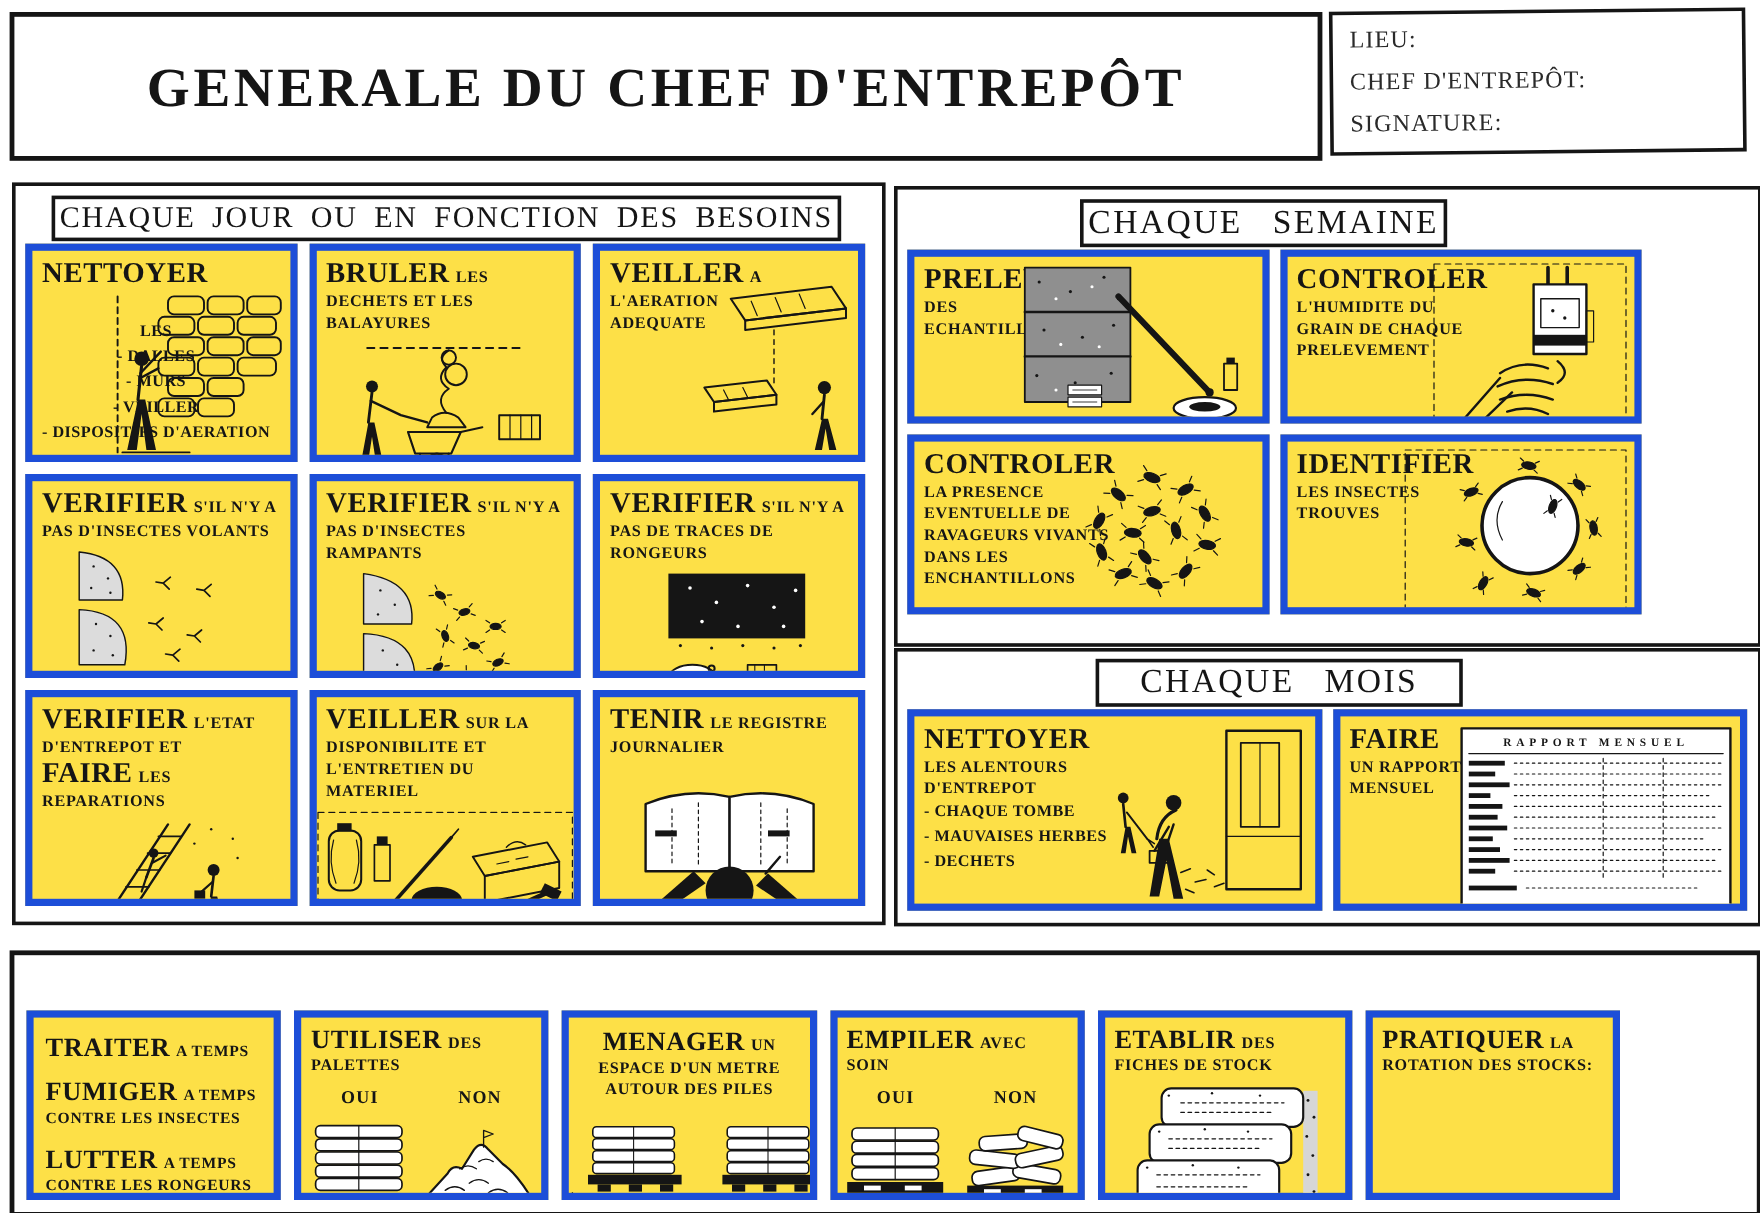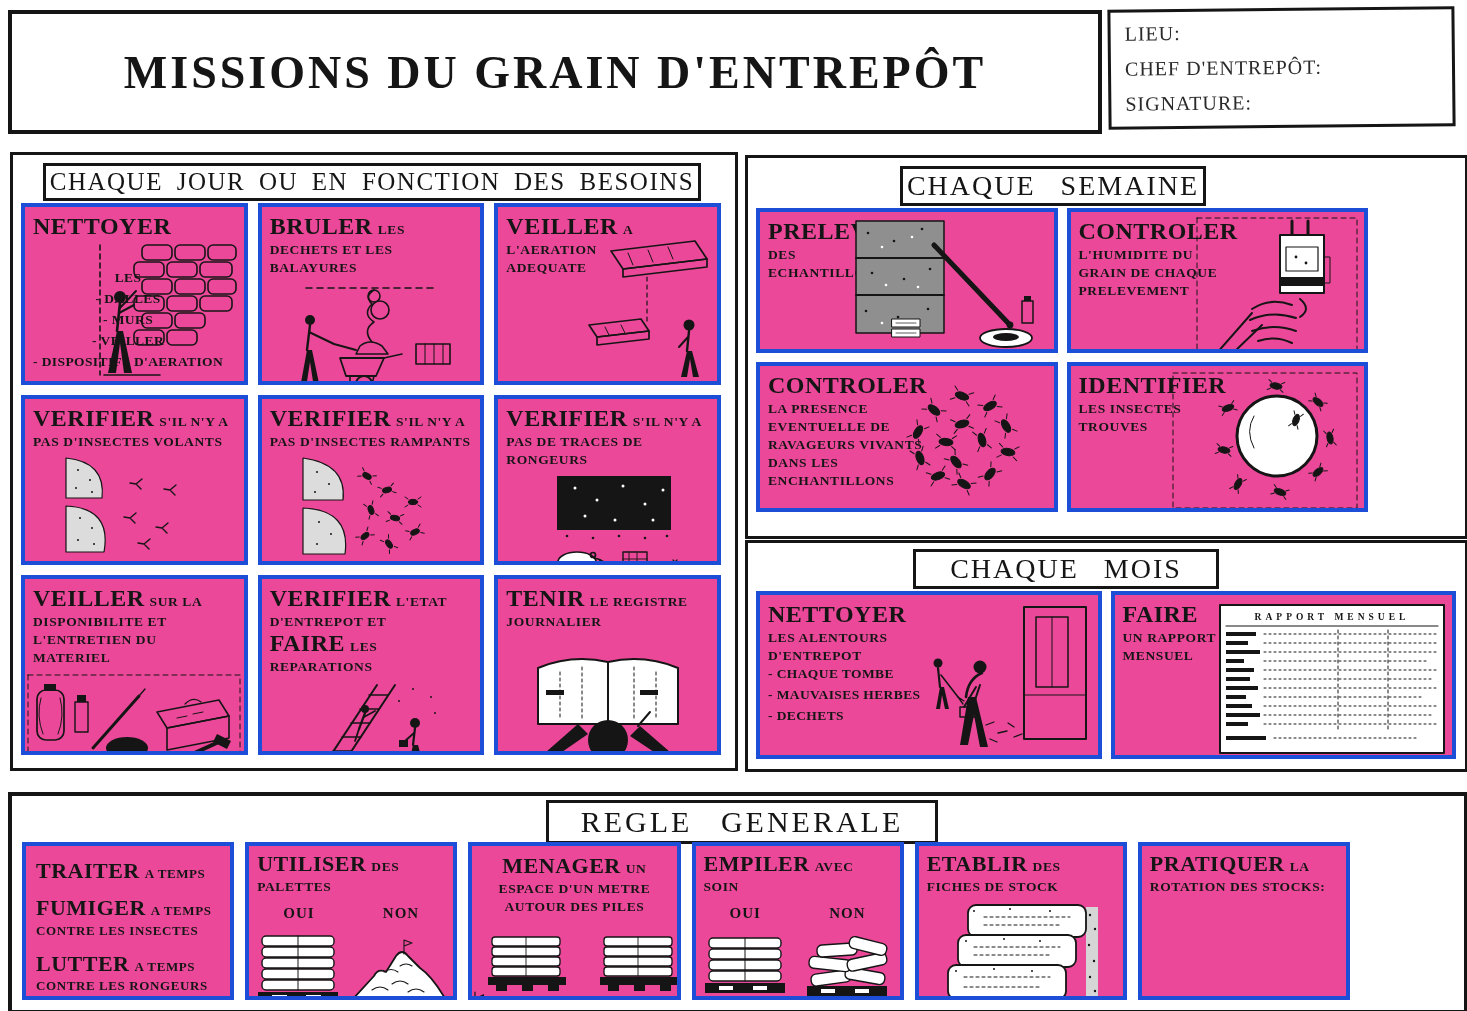--- a/index.html
+++ b/index.html
@@ -26,21 +26,21 @@
   .general-title{left:534px;top:4px;width:386px;height:38px;line-height:38px;font-size:30px;letter-spacing:3px;word-spacing:18px;}
   
   .daily-grid{position:absolute;left:8px;top:48px;width:700px;height:552px;display:grid;
         grid-template-columns:repeat(3,1fr);grid-template-rows:182px 170px 180px;gap:10px;}
   .weekly-grid{position:absolute;left:8px;top:50px;width:612px;display:grid;
         grid-template-columns:repeat(2,1fr);grid-template-rows:145px 150px;gap:9px;}
   .monthly-grid{position:absolute;left:8px;top:48px;width:700px;display:grid;
         grid-template-columns:repeat(2,1fr);grid-template-rows:168px;gap:9px;}
   .general-grid{position:absolute;left:10px;top:46px;width:1328px;height:158px;display:grid;
         grid-template-columns:repeat(6,1fr);gap:11px;}
-  .cell{position:relative;border:4px solid #1d4ed8;background:#ec4899;overflow:hidden;}
+  .cell{position:relative;border:6px solid #1d4ed8;background:#fde047;overflow:hidden;}
   .head{padding:6px 8px 0 8px;line-height:1.12;}
   .kw{font-size:24px;font-weight:700;letter-spacing:0.5px;}
   .rest{font-size:13.5px;font-weight:700;letter-spacing:0.6px;margin-left:5px;}
   .list{font-size:13.5px;font-weight:700;line-height:1.55;letter-spacing:0.4px;}
   .illo{display:block;}
   svg{stroke-linecap:round;stroke-linejoin:round;}
   
   .c-nettoyer .list{position:absolute;left:8px;bottom:8px;text-align:center;}
   .c-nettoyer svg{position:absolute;right:4px;top:32px;}
   .c-bruler svg{margin:8px auto 0 auto;}
@@ -74,21 +74,21 @@
   .c-prat .extra{font-size:14px;font-weight:700;letter-spacing:0.6px;line-height:1.5;
         padding:16px 8px 0 8px;max-width:190px;}
   .dashed-frame{stroke-dasharray:5 4;}
 </style>
 </head>
 <body>
 
 <div class="page">
 
   <div class="box header-title-box">
-    <div class="page-title">MISSIONS DU GRAIN D'ENTREPÔT</div>
+    <div class="page-title">GENERALE DU CHEF D'ENTREPÔT</div>
   </div>
   <div class="box header-info-box">
     <div class="info-line">LIEU:</div>
     <div class="info-line">CHEF D'ENTREPÔT:</div>
     <div class="info-line">SIGNATURE:</div>
   </div>
 
   <div class="box sec-daily">
     <div class="sec-title daily-title">CHAQUE JOUR OU EN FONCTION DES BESOINS</div>
     <div class="daily-grid">
@@ -278,65 +278,65 @@
             <path d="M31 90 q-12 4 -9 14" stroke-width="1.4"></path>
             <path d="M44 98 v4 M56 98 v4" stroke-width="1.3"></path>
             <rect x="96" y="78" width="24" height="15" stroke-width="1.4"></rect>
             <path d="M102 78 v15 M110 78 v15 M96 85 h24" stroke-width="0.9"></path>
             <path d="M136 94 l5 5 m0 -5 l-5 5 M146 86 l4 4 m0 -4 l-4 4" stroke-width="1.2"></path>
           </g>
           <circle cx="73" cy="86" r="1" fill="#151515"></circle>
         </svg>
       </div>
 
+      <div class="cell c-rep">
+        <div class="head"><span class="kw">VERIFIER</span><span class="rest">L'ETAT D'ENTREPOT ET</span>
+          <br><span class="kw">FAIRE</span><span class="rest">LES REPARATIONS</span></div>
+        <svg class="illo" width="152" height="90" viewBox="0 0 152 90">
+          <g fill="#151515">
+            <circle cx="118" cy="10" r="1"></circle>
+              <circle cx="136" cy="18" r="1"></circle>
+              <circle cx="104" cy="22" r="1"></circle>
+              <circle cx="140" cy="34" r="1"></circle>
+          </g>
+          <g stroke="#151515" fill="none" stroke-width="2">
+            <path d="M28 88 L82 6 M46 88 L100 6"></path>
+            <path d="M38 72 h19 M47 58 h19 M56 44 h19 M65 30 h19 M74 16 h19" stroke-width="1.4"></path>
+            <path d="M70 34 L64 50" stroke-width="2.2"></path>
+              <path d="M69 38 L80 32 M64 50 L60 62" stroke-width="1.8"></path>
+            <path d="M120 49 L118 66" stroke-width="2.2"></path>
+              <path d="M119 54 L110 62" stroke-width="1.8"></path>
+          </g>
+          <circle cx="70" cy="30" r="4" fill="#151515"></circle>
+          <circle cx="120" cy="44" r="5" fill="#151515"></circle>
+          <path d="M118 66 L113 88 L118 88 L121 74 L124 88 L129 88 L123 66 Z" fill="#151515"></path>
+          <rect x="104" y="61" width="9" height="7" fill="#151515"></rect>
+        </svg>
+      </div>
+
       <div class="cell c-mat">
         <div class="head"><span class="kw">VEILLER</span><span class="rest">SUR LA DISPONIBILITE ET L'ENTRETIEN DU MATERIEL</span></div>
         <svg class="illo" width="214" height="94" viewBox="0 0 214 94">
           <rect x="1" y="1" width="212" height="92" fill="none" stroke="#151515" stroke-width="1" class="dashed-frame"></rect>
           <g stroke="#151515" fill="none" stroke-width="1.7">
             <rect x="10" y="16" width="27" height="50" rx="9"></rect>
             <path d="M14 24 q-5 18 2 36 M33 24 q5 18 -2 36" stroke-width="1"></path>
             <rect x="48" y="28" width="13" height="30" stroke-width="1.4"></rect>
             <path d="M66 74 L112 22" stroke-width="3"></path>
               <path d="M112 22 l6 -7" stroke-width="1.4"></path>
             <path d="M130 38 L192 26 L202 42 L140 54 Z" stroke-width="1.6"></path>
             <path d="M140 54 L202 42 V64 L140 76 Z" stroke-width="1.6"></path>
             <path d="M150 44 l10 -2 M166 40 l10 -2" stroke-width="1"></path>
             <path d="M158 30 q8 -8 16 -2" stroke-width="1.2"></path>
             <path d="M148 88 L196 66" stroke-width="4"></path>
           </g>
           <rect x="17" y="10" width="12" height="7" fill="#151515"></rect>
           <rect x="50" y="21" width="9" height="7" fill="#151515"></rect>
           <ellipse cx="100" cy="74" rx="21" ry="11" fill="#151515"></ellipse>
           <path d="M190 60 l14 7 l-4 8 l-14 -7 Z" fill="#151515"></path>
-        </svg>
-      </div>
-
-      <div class="cell c-rep">
-        <div class="head"><span class="kw">VERIFIER</span><span class="rest">L'ETAT D'ENTREPOT ET</span>
-          <br><span class="kw">FAIRE</span><span class="rest">LES REPARATIONS</span></div>
-        <svg class="illo" width="152" height="90" viewBox="0 0 152 90">
-          <g fill="#151515">
-            <circle cx="118" cy="10" r="1"></circle>
-              <circle cx="136" cy="18" r="1"></circle>
-              <circle cx="104" cy="22" r="1"></circle>
-              <circle cx="140" cy="34" r="1"></circle>
-          </g>
-          <g stroke="#151515" fill="none" stroke-width="2">
-            <path d="M28 88 L82 6 M46 88 L100 6"></path>
-            <path d="M38 72 h19 M47 58 h19 M56 44 h19 M65 30 h19 M74 16 h19" stroke-width="1.4"></path>
-            <path d="M70 34 L64 50" stroke-width="2.2"></path>
-              <path d="M69 38 L80 32 M64 50 L60 62" stroke-width="1.8"></path>
-            <path d="M120 49 L118 66" stroke-width="2.2"></path>
-              <path d="M119 54 L110 62" stroke-width="1.8"></path>
-          </g>
-          <circle cx="70" cy="30" r="4" fill="#151515"></circle>
-          <circle cx="120" cy="44" r="5" fill="#151515"></circle>
-          <path d="M118 66 L113 88 L118 88 L121 74 L124 88 L129 88 L123 66 Z" fill="#151515"></path>
-          <rect x="104" y="61" width="9" height="7" fill="#151515"></rect>
         </svg>
       </div>
 
       <div class="cell c-tenir">
         <div class="head"><span class="kw">TENIR</span><span class="rest">LE REGISTRE JOURNALIER</span></div>
         <svg class="illo" width="172" height="118" viewBox="0 0 172 118">
           <g stroke="#151515" fill="#ffffff" stroke-width="2">
             <path d="M16 90 L16 34 Q50 20 86 28 L86 90 Z"></path>
             <path d="M156 90 L156 34 Q122 20 86 28 L86 90 Z"></path>
           </g>
@@ -585,21 +585,20 @@
             <path d="M46 31 H218 M46 40 H218 M46 49 H218 M46 58 H210 M46 67 H218 M46 76 H214 M46 85 H218 M46 94 H206 M46 103 H218 M46 112 H216 M46 121 H218 M56 135 H200"></path>
             <path d="M120 27 V126 M170 27 V126" stroke-dasharray="3 3"></path>
           </g>
         </svg>
       </div>
 
     </div>
   </div>
 
   <div class="box sec-general">
-    <div class="sec-title general-title">REGLE GENERALE</div>
     <div class="general-grid">
 
       <div class="cell">
         <div style="padding:2px 10px;">
           <div class="gen-item"><span class="kw">TRAITER</span><span class="rest">A TEMPS</span></div>
           <div class="gen-item"><span class="kw">FUMIGER</span><span class="rest">A TEMPS CONTRE LES INSECTES</span></div>
           <div class="gen-item"><span class="kw">LUTTER</span><span class="rest">A TEMPS CONTRE LES RONGEURS</span></div>
         </div>
       </div>
 

